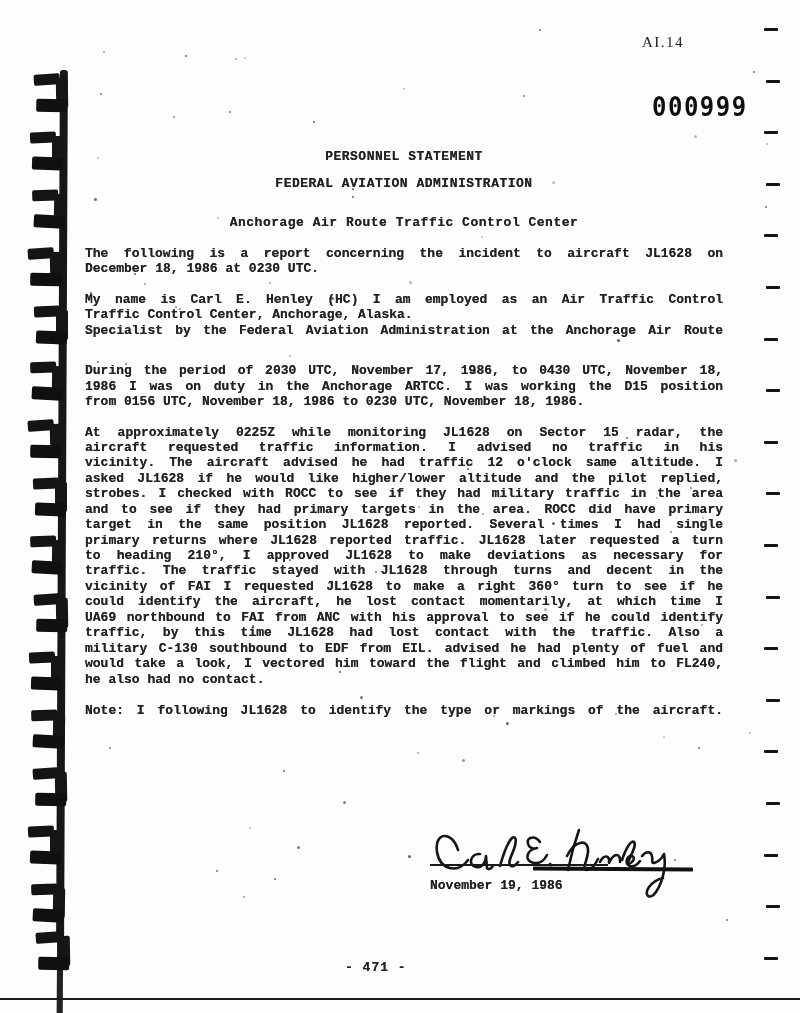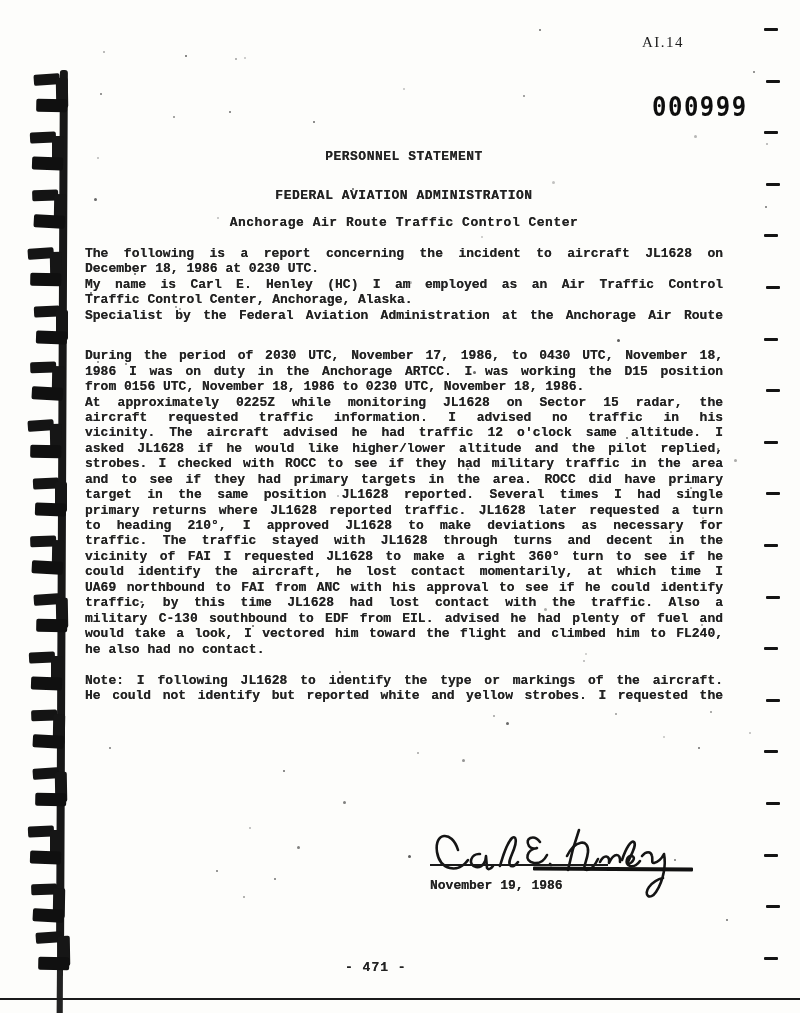--- a/index.html
+++ b/index.html
@@ -10,21 +10,21 @@
     overflow:hidden;
     font-family:"Liberation Mono", monospace;
     color:#222;
   }
   
   .doc-column{position:absolute;left:85px;top:246px;width:638px;}
   .hline{position:absolute;left:85px;width:638px;text-align:center;
          font-size:13px;font-weight:700;letter-spacing:.5px;white-space:nowrap;
          text-shadow:0 0 .5px rgba(10,10,10,.75);}
   .para{margin:0;}
-  .para + .para{}
+  .para + .para{margin-top:15px;}
   .para:nth-child(3){margin-top:25px;}
   .para:nth-child(5){margin-top:16px;}
   .tline{height:15.45px;line-height:15.45px;font-size:13px;font-weight:700;
          text-align:justify;text-align-last:justify;white-space:normal;
          text-shadow:0 0 .5px rgba(10,10,10,.7);}
   .tline.last{text-align-last:left;}
   
   .corner-code{position:absolute;left:642px;top:34px;
     font-family:"Liberation Serif", serif;font-size:15px;letter-spacing:1.5px;color:#1c1c1c;}
   .stamp{position:absolute;left:652px;top:93px;
@@ -221,21 +221,21 @@
       <div class="speck" style="width: 2px; height: 2px; left: 698px; top: 747px; opacity: 0.66;"></div>
       <div class="speck" style="width: 2px; height: 2px; left: 339px; top: 671px; opacity: 0.73;"></div>
       <div class="speck" style="width: 2px; height: 2px; left: 97px; top: 361px; opacity: 0.6;"></div>
       <div class="speck" style="width: 2px; height: 2px; left: 337px; top: 495px; opacity: 0.34;"></div>
       <div class="speck" style="width: 2px; height: 2px; left: 289px; top: 355px; opacity: 0.37;"></div>
       <div class="speck" style="width: 2px; height: 2px; left: 585px; top: 653px; opacity: 0.26;"></div>
       <div class="speck" style="width: 2px; height: 2px; left: 690px; top: 487px; opacity: 0.54;"></div>
     </div>
 
   <div class="hline" style="top:149px">PERSONNEL STATEMENT</div>
-  <div class="hline" style="top:188px">FEDERAL AVIATION ADMINISTRATION</div>
+  <div class="hline" style="top:176px">FEDERAL AVIATION ADMINISTRATION</div>
   <div class="hline" style="top:215px">Anchorage Air Route Traffic Control Center</div>
 
   <div class="doc-column">
       <div class="para">
         <div class="tline">The following is a report concerning the incident to aircraft JL1628 on</div>
         <div class="tline last">December 18, 1986 at 0230 UTC.</div>
       </div>
       <div class="para">
         <div class="tline">My name is Carl E. Henley (HC)  I am employed as an Air Traffic Control</div>
         <div class="tline last">Traffic Control Center, Anchorage, Alaska.</div>
@@ -260,21 +260,20 @@
         <div class="tline">vicinity of FAI I requested JL1628 to make a right 360° turn to see if he</div>
         <div class="tline">could identify the aircraft, he lost contact momentarily, at which time I</div>
         <div class="tline">UA69 northbound to FAI from ANC with his approval to see if he could identify</div>
         <div class="tline">traffic, by this time JL1628 had lost contact with the traffic.  Also a</div>
         <div class="tline">military C-130 southbound to EDF from EIL. advised he had plenty of fuel and</div>
         <div class="tline">would take a look, I vectored him toward the flight and climbed him to FL240,</div>
         <div class="tline last">he also had no contact.</div>
       </div>
       <div class="para">
         <div class="tline">Note: I following JL1628 to identify the type or markings of the aircraft.</div>
-        <div class="tline">He could not identify but reported white and yellow strobes.  I requested the</div>
       </div>
     </div>
 
   <svg class="sig-svg" width="268" height="88" viewBox="0 0 268 88" fill="none" stroke="#151515" stroke-width="2.6" stroke-linecap="round" stroke-linejoin="round">
     <path d="M30,30 C24,10 6,12 9,32 C12,50 30,54 40,40"></path>
     <path d="M52,34 c-9,-1 -13,11 -4,13 c7,1 10,-6 10,-11 l1,12 c1,2 4,1 6,-2"></path>
     <path d="M72,46 c3,-10 6,-22 12,-28 c4,-3 5,3 2,11 c-3,8 -6,13 -4,16 c2,3 6,0 8,-3"></path>
     <path d="M112,22 c-6,-8 -16,-4 -11,4 c3,4 8,2 8,2 c-10,1 -14,13 -3,15 c7,1 11,-4 13,-8"></path>
     <path d="M122,44 l1,1"></path>
     <path d="M151,10 c-5,14 -9,30 -11,40"></path>

